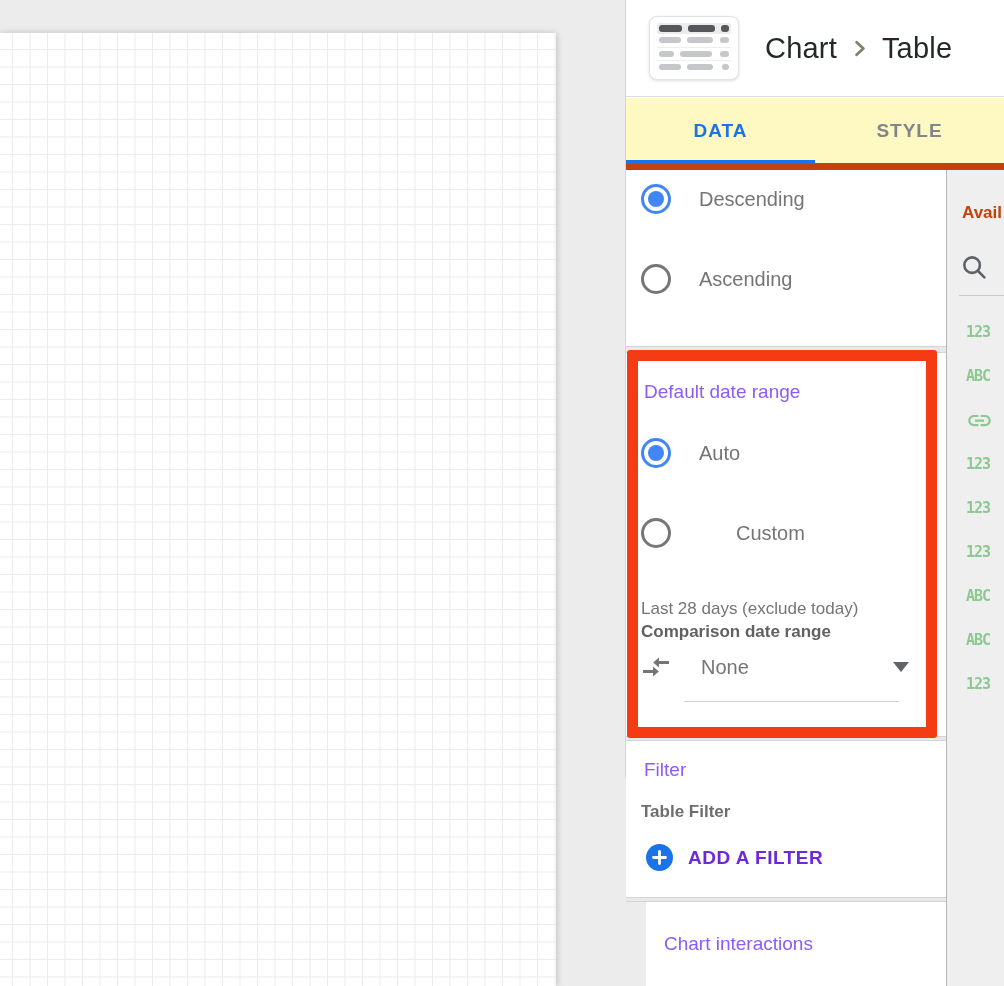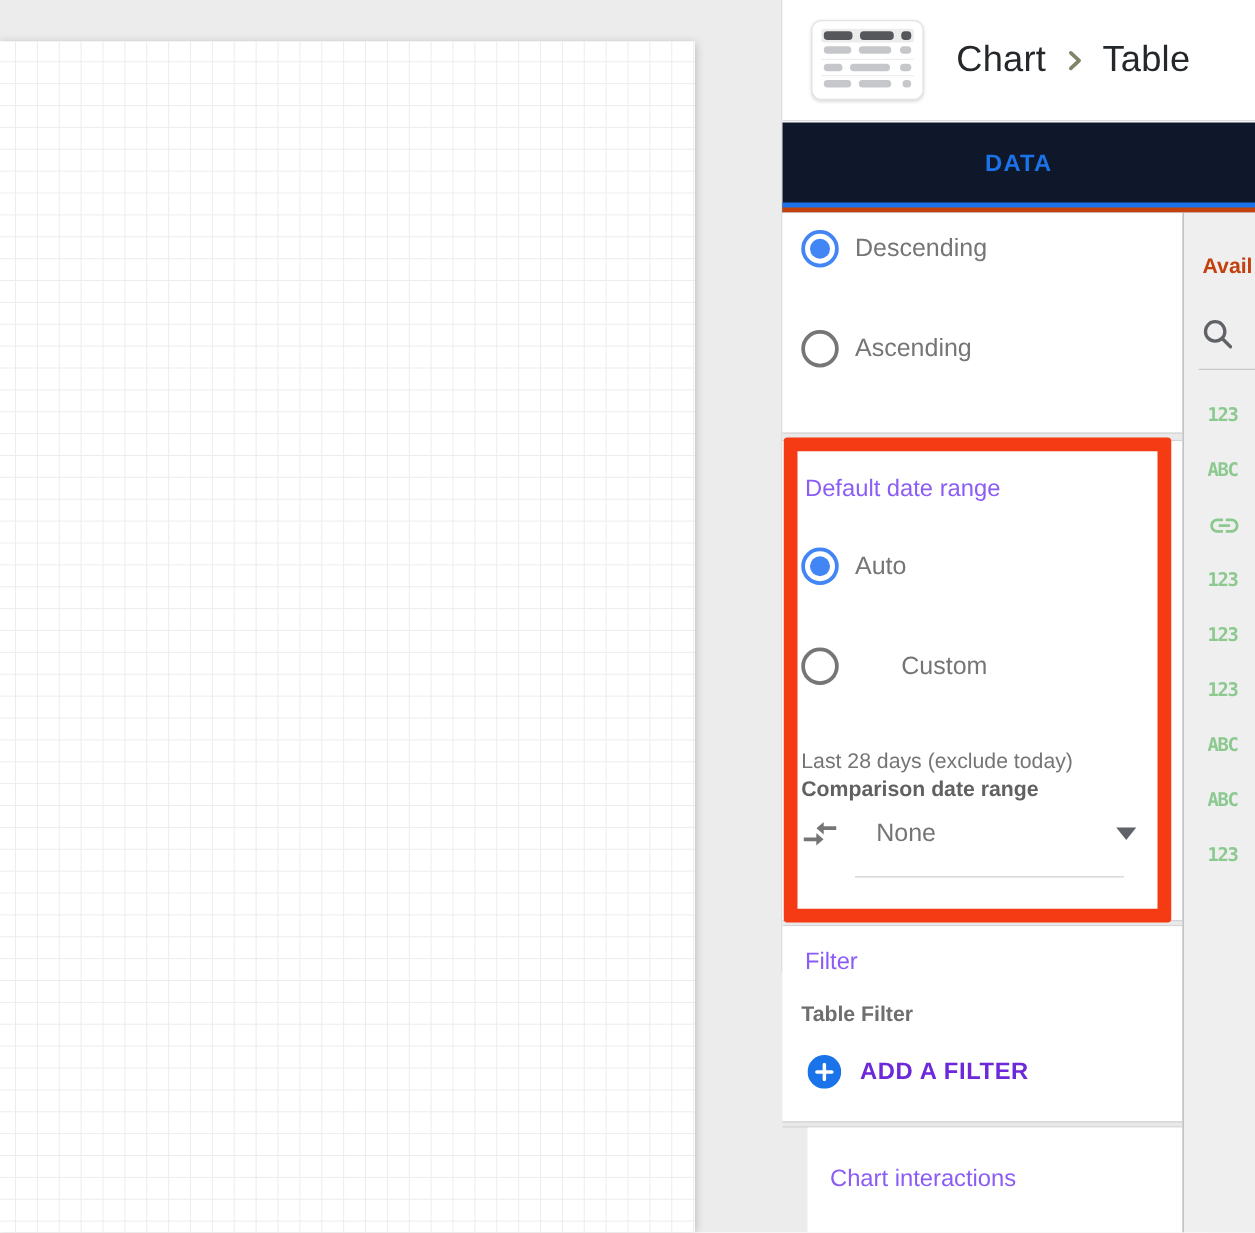--- a/index.html
+++ b/index.html
@@ -22,33 +22,33 @@
   .p-header { position:absolute; top:0; left:0; right:0; height:97px; background:#fff; border-bottom:1px solid #dcdcdc; display:flex; align-items:center; }
   .ticon { margin-left:23px; width:90px; height:64px; background:#fff; border:1px solid #e2e2e2; border-radius:8px; box-shadow:0 1px 3px rgba(0,0,0,.14); padding:6px 7px; display:flex; flex-direction:column; justify-content:space-between; }
   .trow { display:flex; align-items:center; gap:6px; height:11px; border-radius:2px; padding:0 2px; }
   .trow .bar { height:6px; border-radius:3px; background:#c5c7ca; }
   .trow .bar:last-child { margin-left:auto; }
   .trow.thead { background:#ececec; }
   .trow.thead .bar { background:#55575a; height:7px; }
   .tsep { height:1px; background:#eeeeee; }
   .crumbs { margin-left:26px; display:flex; align-items:center; gap:11px; font-size:29px; color:#25282b; letter-spacing:.2px; }
 
-  .tabbar { position:absolute; top:98px; left:0; right:0; height:72px; display:flex; background:#0f172a; border-bottom:5px solid #c2410c; }
+  .tabbar { position:absolute; top:98px; left:0; right:0; height:72px; display:flex; background:#fef9c3; border-bottom:7px solid #c2410c; }
   .tab { flex:1; display:flex; align-items:center; justify-content:center; font-size:19px; font-weight:bold; letter-spacing:1px; color:#80868b; cursor:pointer; position:relative; }
   .tab.active { color:#1a73e8; }
   .tab.active::after { content:""; position:absolute; left:0; right:0; bottom:-1px; height:4px; background:#1a73e8; }
 
   .card { position:absolute; left:0; width:320px; background:#fff; }
   .gap  { position:absolute; left:0; width:320px; background:#e9e9e9; border-top:1px solid #d4d4d4; border-bottom:1px solid #d4d4d4; }
 
   .radiorow { position:absolute; left:15px; display:flex; align-items:center; height:32px; cursor:pointer; }
   .radio { width:30px; height:30px; border:3px solid #767676; border-radius:50%; position:relative; flex:0 0 auto; background:#fff; }
   .radio.on { border-color:#4285f4; }
   .radio.on::after { content:""; position:absolute; left:4px; top:4px; right:4px; bottom:4px; border-radius:50%; background:#4285f4; }
-  .radiolabel { margin-left:13px; font-size:20px; color:#757575; }
+  .radiolabel { margin-left:28px; font-size:20px; color:#757575; }
 
   .sec-title { position:absolute; left:18px; font-size:19px; font-weight:normal; color:#8b5cf6; }
   .sub-title { position:absolute; left:15px; font-size:17px; font-weight:bold; color:#6e6e6e; }
   .plain-text { position:absolute; left:15px; font-size:17px; color:#757575; }
 
   .dd-row { position:absolute; left:15px; top:297px; width:290px; height:34px; display:flex; align-items:center; cursor:pointer; }
   .dd-value { margin-left:30px; font-size:20px; color:#757575; }
   .caret { width:0; height:0; border-left:8px solid transparent; border-right:8px solid transparent; border-top:10px solid #5f6368; margin-left:auto; margin-right:22px; }
   .dd-line { position:absolute; left:58px; top:348px; width:215px; height:1px; background:#cfcfcf; }
 
@@ -106,20 +106,21 @@
         <span>Chart</span>
         <svg width="23" height="23" viewBox="0 0 24 24">
             <path d="M9 5.5 L16 12 L9 18.5" fill="none" stroke="#7e8569" stroke-width="3" stroke-linecap="round" stroke-linejoin="round"></path>
           </svg>
         <span>Table</span>
       </div>
     </div>
 
     <div class="tabbar">
       <div class="tab active">DATA</div>
+      <div class="tab">STYLE</div>
     </div>
 
     <div class="card" style="top:170px; height:176px;">
       <div class="radiorow" style="top:13px;">
         <span class="radio on"></span>
         <span class="radiolabel">Descending</span>
       </div>
       <div class="radiorow" style="top:93px;">
         <span class="radio"></span>
         <span class="radiolabel">Ascending</span>

